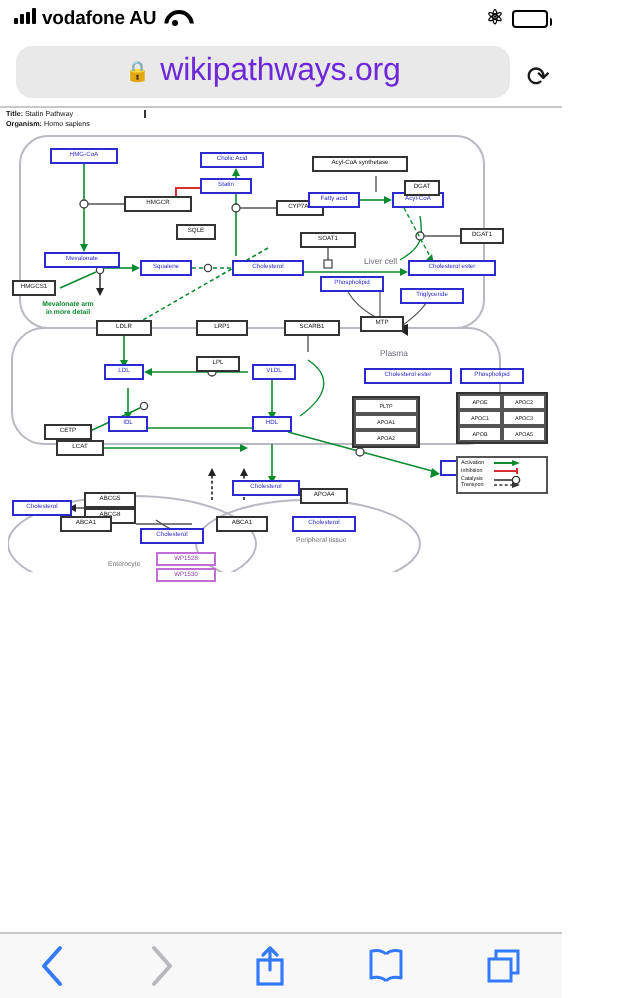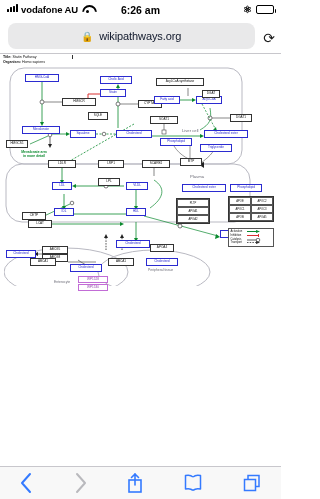--- a/index.html
+++ b/index.html
@@ -36,21 +36,21 @@
   .batt .lvl { height:100%; background:#000; }
 
   
   .urlwrap { position:absolute; top:19px; left:0; width:281px; height:34px; background:#fff; }
   .urlbar {
     position:absolute; top:4px; left:8px; width:247px; height:26px;
     background:#e9e9ea; border-radius:8px;
     display:flex; align-items:center; justify-content:center; gap:5px;
   }
   .lock { font-size:10px; color:#3c3c43; }
-  .urltext { font-size:11px; color:#0f172a; letter-spacing:-.1px;text-align:center; }
+  .urltext { font-size:16px; color:#6d28d9; letter-spacing:-.1px;text-align:center; }
   .reload { position:absolute; right:6px; top:11px; font-size:14px; color:#1a1a1a; }
   .hairline { position:absolute; top:52.5px; left:0; width:281px; height:.5px; background:#c8c7cc; }
 
   
   .pagehead { position:absolute; top:55px; left:3px; width:275px; font-size:3.6px; line-height:4.6px; color:#111; }
   .ph-row { white-space:nowrap; }
   .ph-key { font-weight:bold; }
   .ph-cursor { position:absolute; left:72px; top:55px; width:.6px; height:4px; background:#333; }
 
   
@@ -98,21 +98,20 @@
     <div class="sb-left">
       <span class="sig">
           <i></i>
           <i></i>
           <i></i>
           <i></i>
         </span>
       <span class="carrier">vodafone AU</span>
       <span class="wifi"></span>
     </div>
-    <div class="sb-center">6:26 am</div>
     <div class="sb-right">
       <span class="bt">⚛</span>
       <span class="batt"><span class="lvl" id="batt-lvl" style="width: 52%;"></span></span>
     </div>
   </div>
 
   <div class="urlwrap">
     <div class="urlbar">
       <span class="lock">🔒</span>
       <span class="urltext">wikipathways.org</span>

